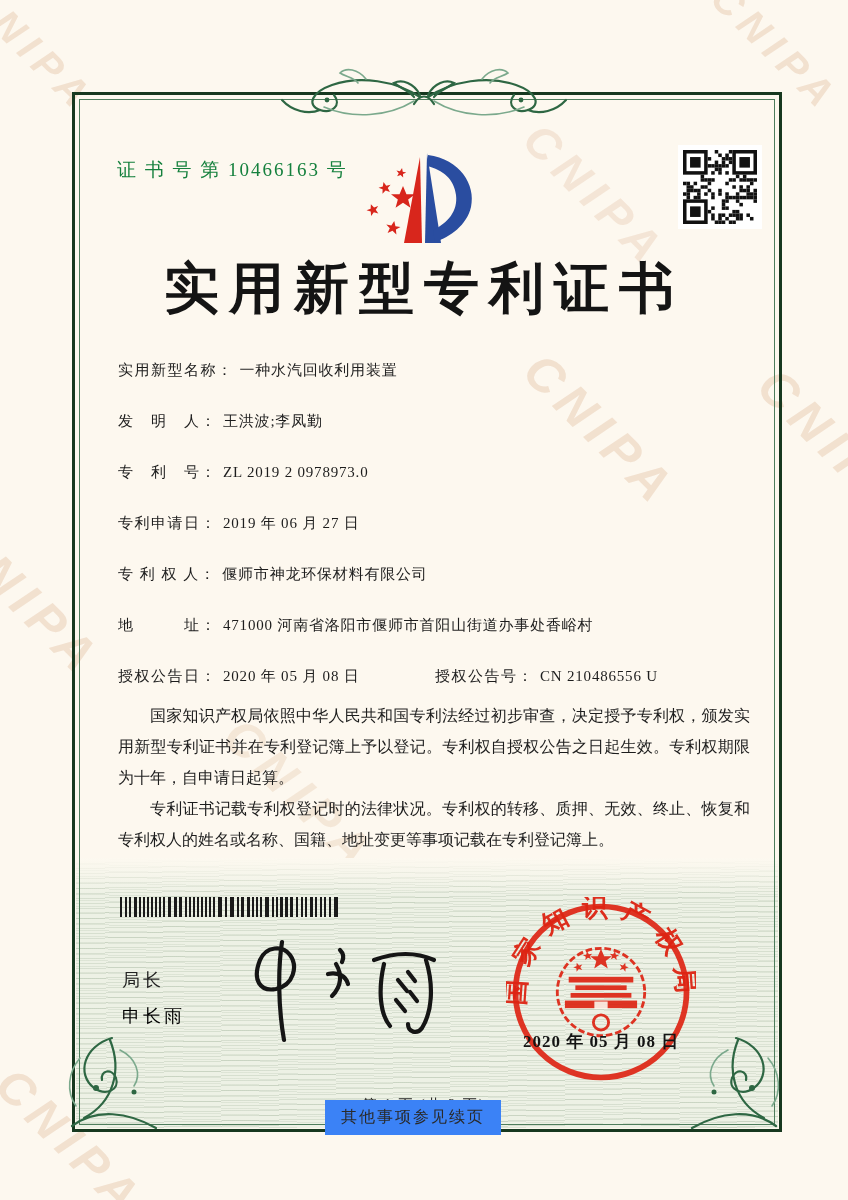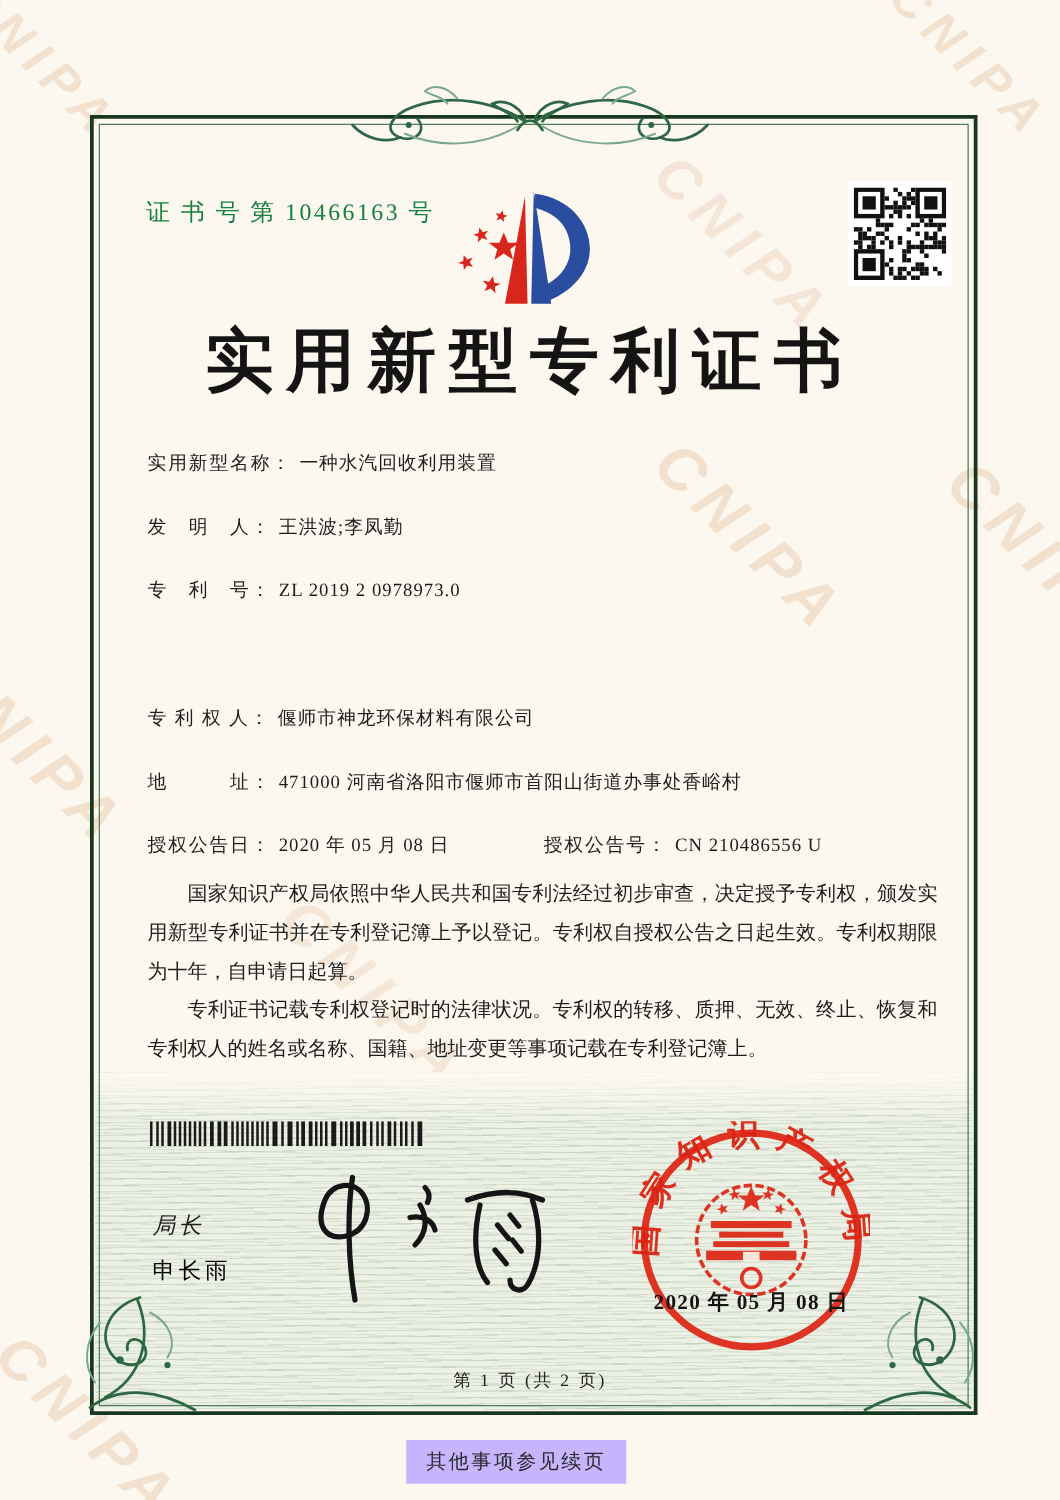--- a/index.html
+++ b/index.html
@@ -76,40 +76,40 @@
   
   .body-text {
     position:absolute; left:118px; top:700px; width:632px; z-index:5;
     font-size:16px; line-height:31px; text-align:justify; color:#1d1d1d;
   }
   .body-text p { text-indent:2em; }
 
   
   .barcode { position:absolute; left:120px; top:897px; z-index:5; }
   .sig-role { position:absolute; left:122px; top:968px; z-index:5;
-    font-family:"Liberation Sans","DejaVu Sans",sans-serif; font-size:18px; letter-spacing:3px; color:#222;font-style:italic; }
+    font-family:"Liberation Sans","DejaVu Sans",sans-serif; font-size:18px; letter-spacing:3px; color:#222; }
   .sig-name { position:absolute; left:122px; top:1004px; z-index:5;
     font-family:"Liberation Sans","DejaVu Sans",sans-serif; font-size:18px; letter-spacing:3px; color:#000000; }
   .signature { position:absolute; left:240px; top:928px; z-index:5; }
   .signature path { fill:none; stroke:#151515; stroke-width:4.2; stroke-linecap:round; }
 
   .seal { position:absolute; left:506px; top:897px; z-index:6; }
   .seal-date {
     position:absolute; left:501px; top:1030px; width:200px; z-index:7;
     text-align:center; font-size:17px; font-weight:700; letter-spacing:1px; color:#141414;
   }
 
   
   .page-info {
     position:absolute; left:0; right:0; top:1096px; z-index:5;
     text-align:center; font-size:14px; letter-spacing:2px; color:#222;
   }
   .cont-box {
-    position:absolute; left:325px; top:1152px; z-index:5;
-    background:#c4b5fd; padding:7px 16px;
+    position:absolute; left:325px; top:1100px; z-index:5;
+    background:#3b82f6; padding:7px 16px;
   }
   .cont-box span { font-size:16px; letter-spacing:2px; color:#2a2a2a; }
 </style>
 </head>
 <body>
 
 <div class="page">
 
   <div class="wm" style="left:30px;top:48px;font-size:40px;">CNIPA</div>
   <div class="wm" style="left:775px;top:48px;font-size:40px;">CNIPA</div>
@@ -318,20 +318,23 @@
 
   <div class="field-row" style="top:361px;">
     <span class="lbl">实用新型名称：</span><span class="val">一种水汽回收利用装置</span>
   </div>
   <div class="field-row" style="top:412px;">
     <span class="lbl">发　明　人：</span><span class="val">王洪波;李凤勤</span>
   </div>
   <div class="field-row" style="top:463px;">
     <span class="lbl">专　利　号：</span><span class="val">ZL 2019 2 0978973.0</span>
   </div>
+  <div class="field-row" style="top:514px;">
+    <span class="lbl">专利申请日：</span><span class="val">2019 年 06 月 27 日</span>
+  </div>
   <div class="field-row" style="top:565px;">
     <span class="lbl">专 利 权 人：</span><span class="val">偃师市神龙环保材料有限公司</span>
   </div>
   <div class="field-row" style="top:616px;">
     <span class="lbl">地　　　址：</span><span class="val">471000 河南省洛阳市偃师市首阳山街道办事处香峪村</span>
   </div>
   <div class="field-row" style="top:667px;width:632px;">
     <span class="lbl">授权公告日：</span><span class="val">2020 年 05 月 08 日</span>
     <span class="pair2">
       <span class="lbl">授权公告号：</span><span class="val">CN 210486556 U</span>

